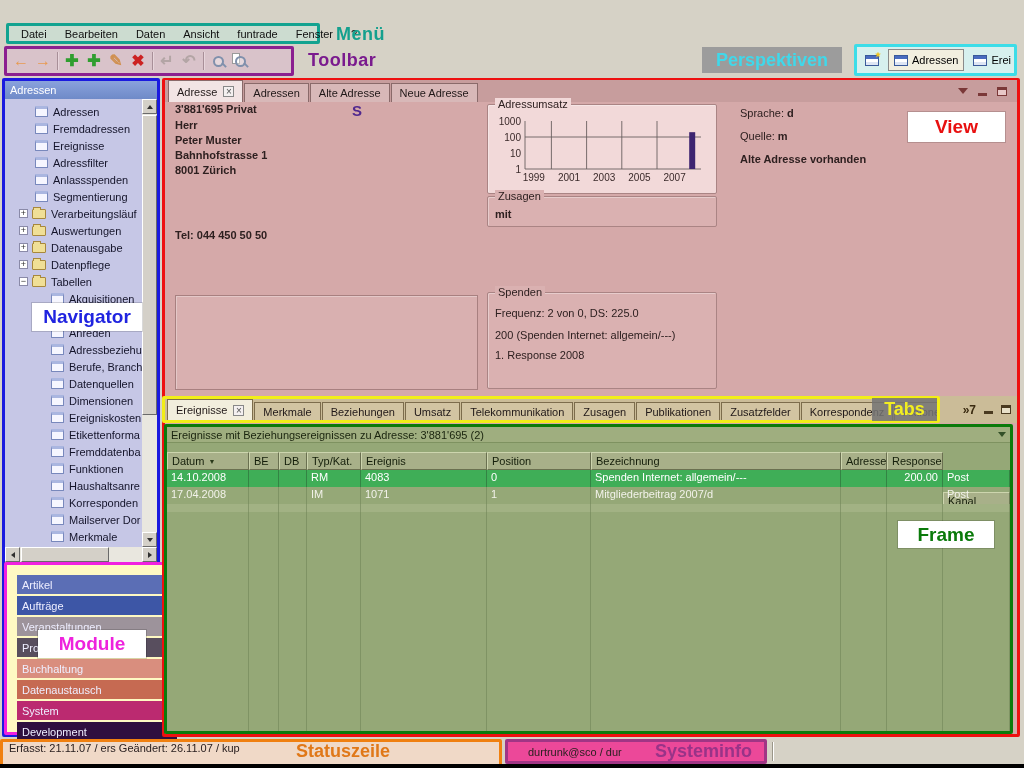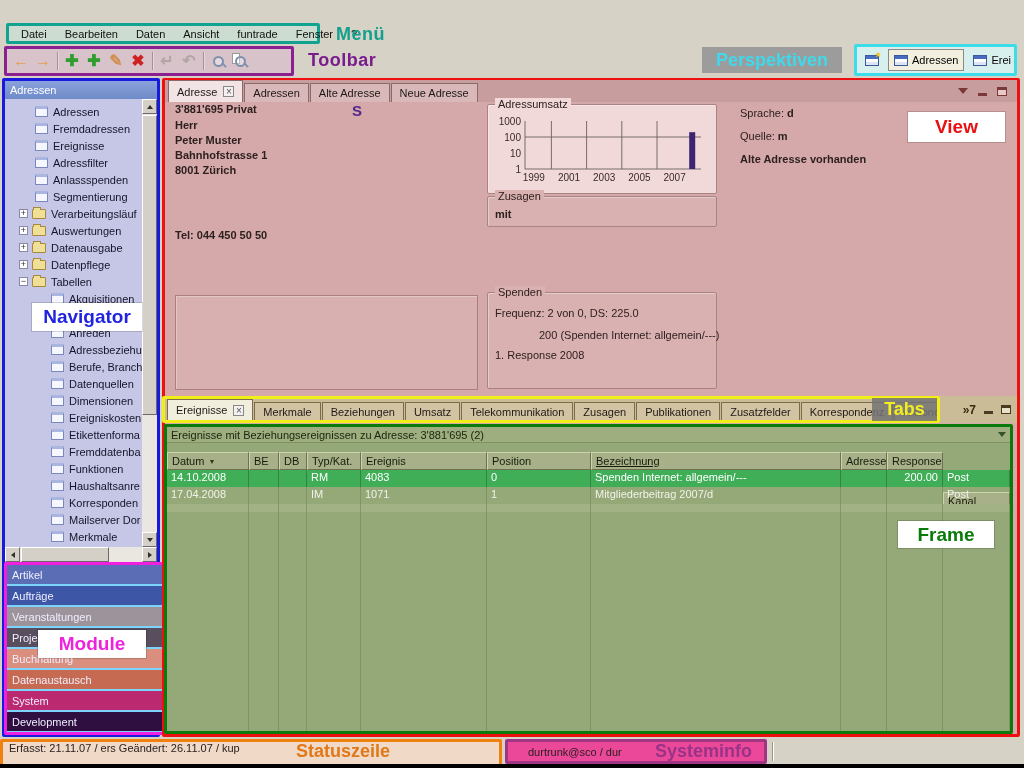--- a/index.html
+++ b/index.html
@@ -82,21 +82,21 @@
     display:flex;align-items:center;justify-content:center;}
   .sb-thumb{position:absolute;background:#d4d0c8;border:1px solid;border-color:#fff #6a6a6a #6a6a6a #fff;}
   .arr{width:0;height:0;border:3px solid transparent;}
   .arr.up{border-bottom:4px solid #303030;margin-top:-3px;}
   .arr.down{border-top:4px solid #303030;margin-bottom:-3px;}
   .arr.left{border-right:4px solid #303030;margin-left:-3px;}
   .arr.right{border-left:4px solid #303030;margin-right:-3px;}
 
   
   .module-annot{position:absolute;left:4px;top:562px;width:186px;height:173px;border:3px solid #f020e0;border-radius:2px;
-    background:#7dd3fc;padding:0;}
+    background:#fef9c3;padding:10px;}
   .module-bar{height:19px;margin-bottom:2px;display:flex;align-items:center;padding:0 5px;color:#eef;overflow:hidden;}
 
   
   .view-annot{position:absolute;left:162px;top:78px;width:858px;height:659px;border:3px solid #ee1010;border-radius:2px;
     background:#d5a9a9;}
   .view-tabs-row{position:absolute;left:165px;top:80px;width:852px;height:22px;background:#c79d9d;display:flex;align-items:flex-end;padding-left:3px;}
   .tab{height:19px;display:flex;align-items:center;padding:0 8px;border:1px solid #8a6a6a;border-bottom:none;
     background:#d8b8b8;color:#201818;white-space:nowrap;margin-right:1px;}
   .tab.active{height:22px;background:#f2e4e4;}
   .tab-close{width:11px;height:11px;border:1px solid #888;background:#f4f0f0;margin-left:6px;font-size:10px;
@@ -451,21 +451,21 @@
       </svg>
   </div>
 
   <div class="group-box gb-zusagen">
     <span class="group-title">Zusagen</span>
     <span class="gb-value">mit</span>
   </div>
   <div class="group-box gb-spenden">
     <span class="group-title">Spenden</span>
     <span class="sp-line" style="top:14px;">Frequenz: 2 von 0, DS: 225.0</span>
-    <span class="sp-line" style="top:36px;margin-left:44px;">200 (Spenden Internet: allgemein/---)</span>
+    <span class="sp-line" style="top:36px;">200 (Spenden Internet: allgemein/---)</span>
     <span class="sp-line" style="top:56px;">1. Response 2008</span>
   </div>
   <div class="empty-box"></div>
 
   <div class="info-line" style="top:107px;">
     <span>Sprache:</span><b>d</b>
   </div>
   <div class="info-line" style="top:130px;">
     <span>Quelle:</span><b>m</b>
   </div>
@@ -529,21 +529,21 @@
         </div>
         <div class="gh-cell" style="width: 54px;">
           <span>Typ/Kat.</span>
         </div>
         <div class="gh-cell" style="width: 126px;">
           <span>Ereignis</span>
         </div>
         <div class="gh-cell" style="width: 104px;">
           <span>Position</span>
         </div>
-        <div class="gh-cell" style="width: 250px; text-decoration: underline;">
+        <div class="gh-cell" style="width: 250px;">
           <span>Bezeichnung</span>
         </div>
         <div class="gh-cell" style="width: 46px;">
           <span>Adresse</span>
         </div>
         <div class="gh-cell" style="width: 56px;">
           <span>Response</span>
         </div>
         <div class="gh-cell" style="width: 70px;">
           <span>Kanal</span>

